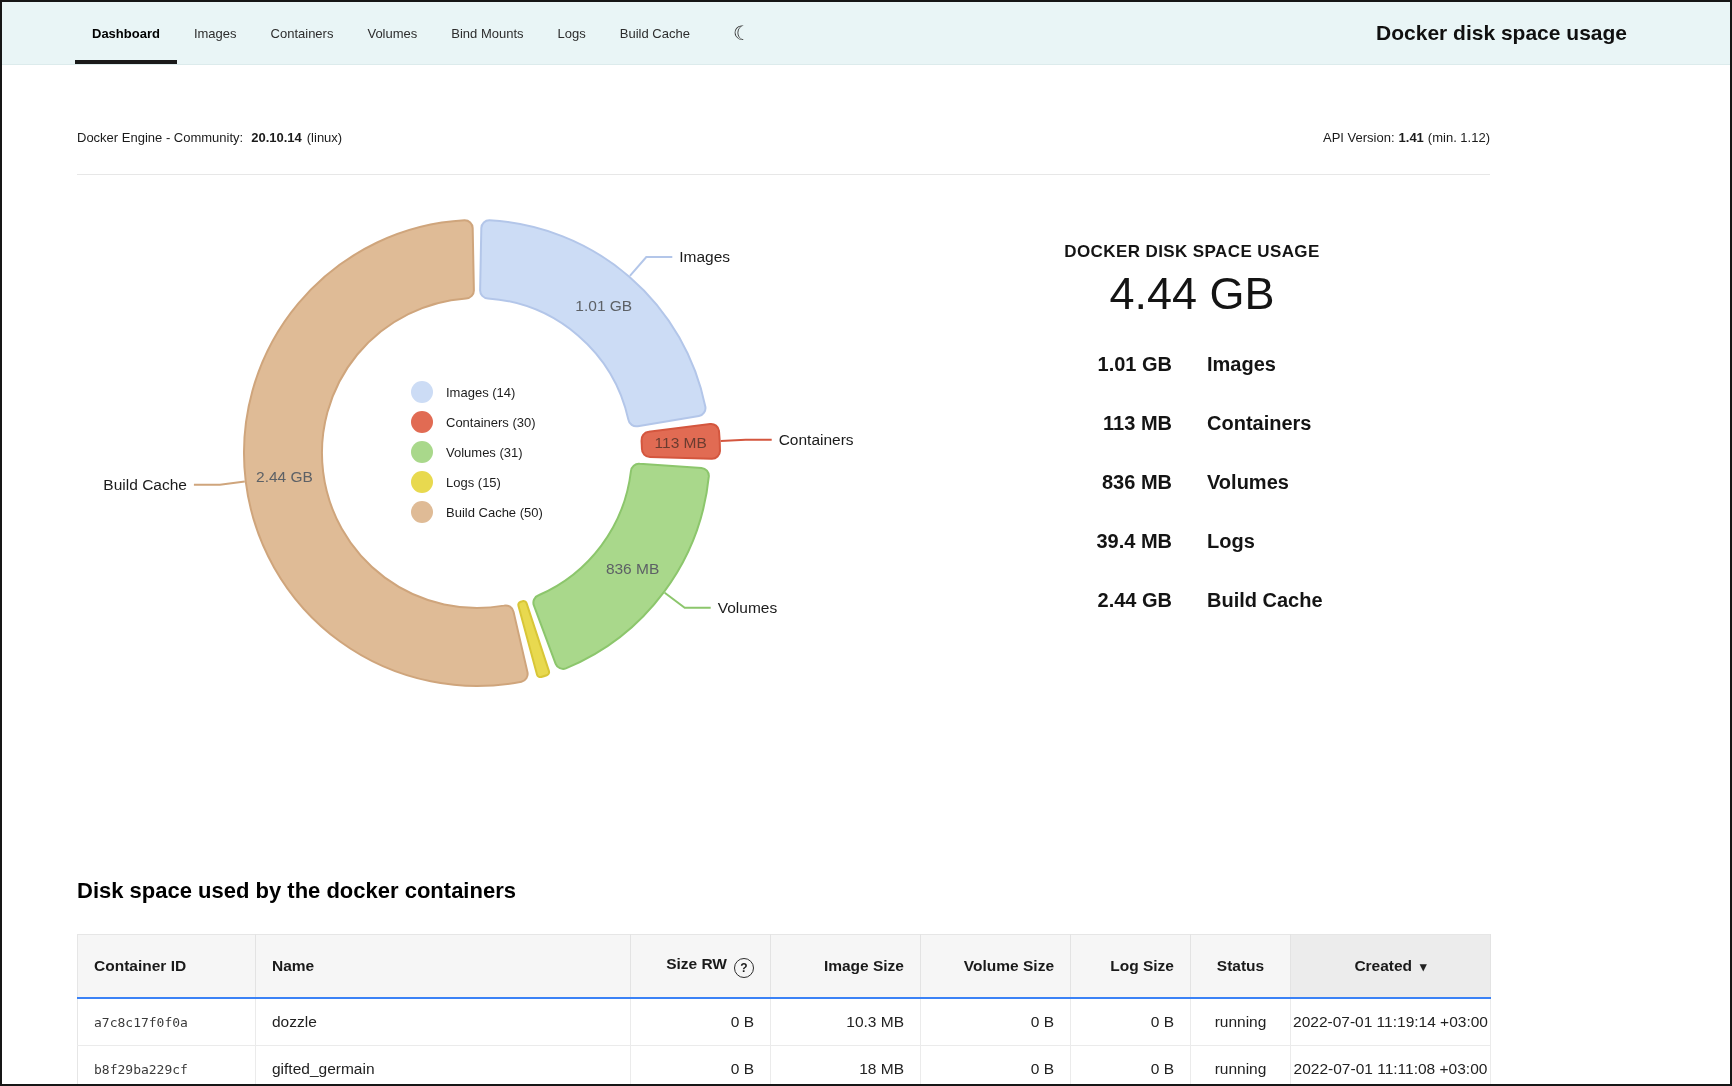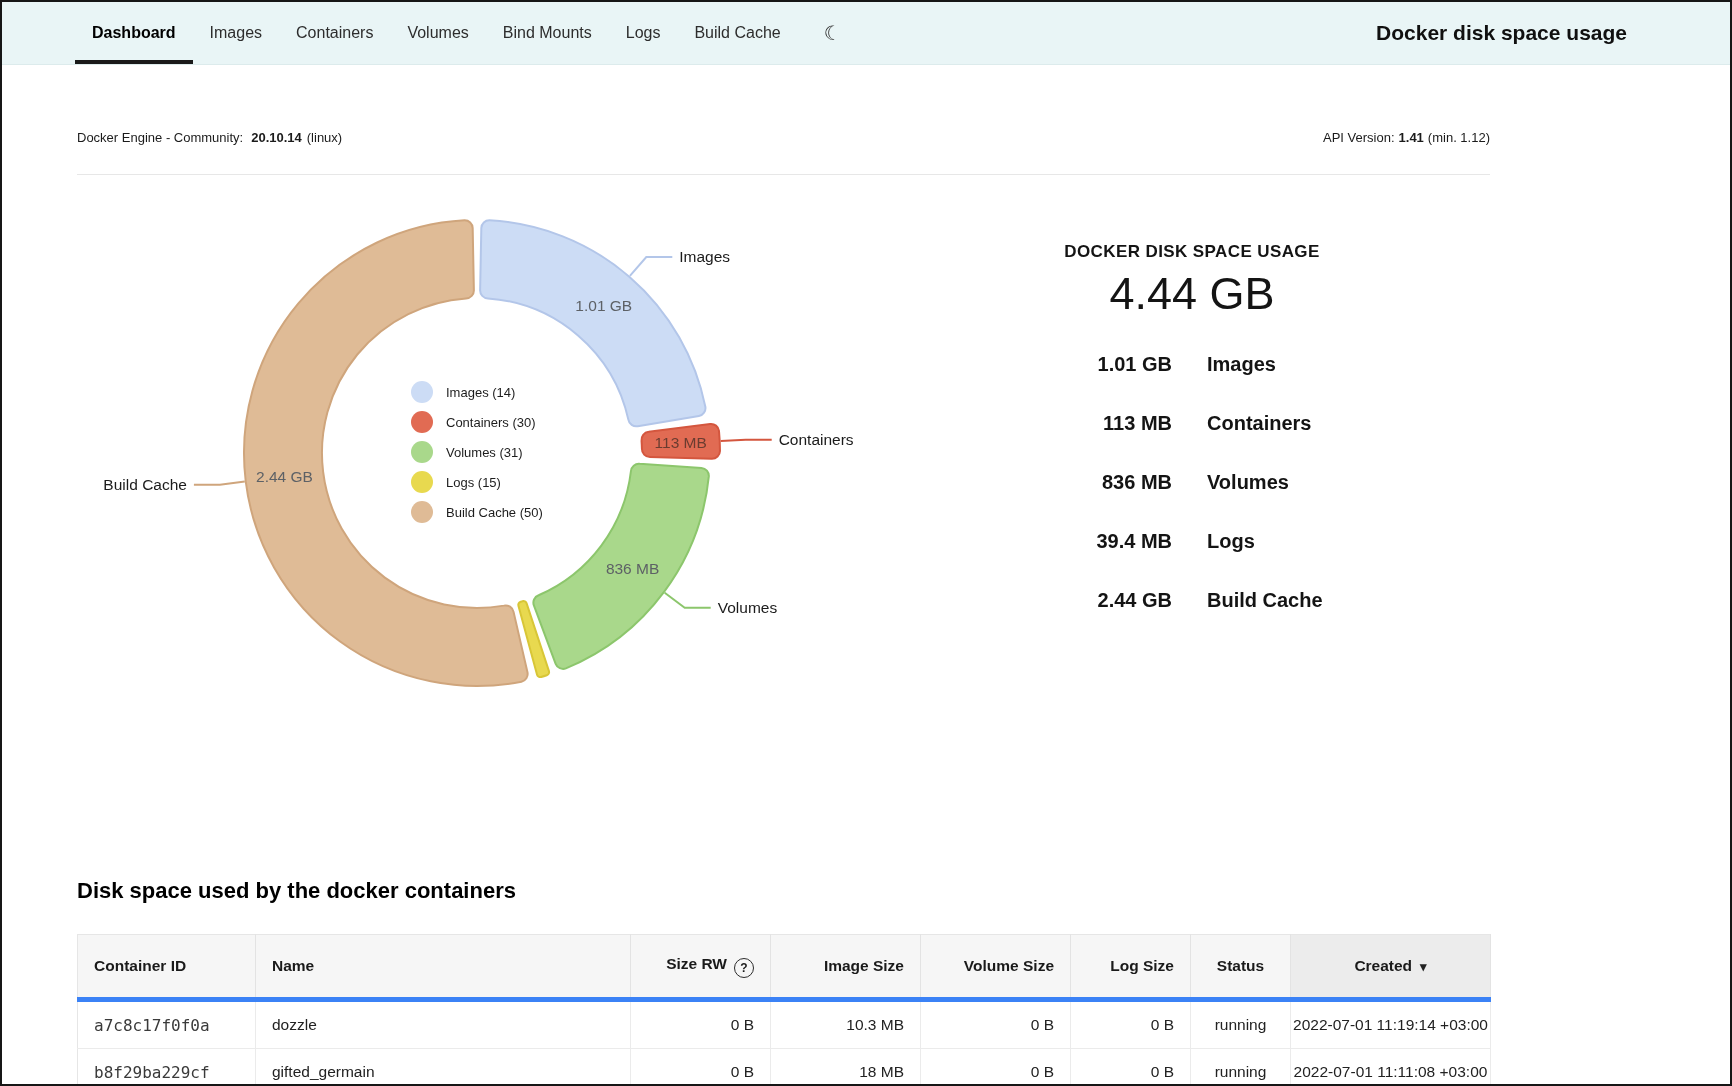--- a/index.html
+++ b/index.html
@@ -3,21 +3,21 @@
 <meta charset="utf-8">
 <style>
   html,body{margin:0;padding:0;background:#fff;}
   #screen{position:relative;width:1732px;height:1086px;box-sizing:border-box;border:2px solid #161616;
     background:#fff;font-family:"Liberation Sans",sans-serif;overflow:hidden;}
 
   
   .header{position:absolute;top:0;left:0;right:0;height:62px;background:#e9f5f6;
     border-bottom:1px solid #dcebec;display:flex;align-items:center;}
   .nav{display:flex;align-items:stretch;height:100%;margin-left:73px;}
-  .nav-item{display:flex;align-items:center;padding:0 17px;font-size:16px;color:#2d2d2d;cursor:pointer;text-align:right;}
+  .nav-item{display:flex;align-items:center;padding:0 17px;font-size:13px;color:#2d2d2d;cursor:pointer;text-align:right;}
   .nav-item.active{font-weight:bold;color:#000;box-shadow:inset 0 -4px 0 #1a1a1a;}
   .moon{display:flex;align-items:center;margin-left:26px;font-size:20px;color:#2f2f2f;cursor:pointer;}
   .app-title{position:absolute;right:103px;top:0;height:62px;display:flex;align-items:center;
     font-size:21px;font-weight:bold;color:#101010;}
 
   
   .engine-row{position:absolute;top:128px;left:75px;width:1413px;display:flex;
     justify-content:space-between;font-size:13px;color:#1b1b1b;}
   .bold{font-weight:bold;}
   .engine-row .vspace{margin:0 5px 0 8px;}
@@ -38,27 +38,27 @@
   .summary-rows{margin-top:28px;}
   .summary-row{display:grid;grid-template-columns:150px 1fr;column-gap:35px;line-height:33px;
     margin-bottom:26px;font-size:20px;font-weight:bold;text-align:left;}
   .summary-value{text-align:right;}
 
   
   .table-heading{position:absolute;left:75px;top:876px;font-size:22px;font-weight:bold;color:#000000;}
   .containers-table{position:absolute;left:75px;top:932px;width:1413px;border-collapse:collapse;
     table-layout:fixed;font-size:15.5px;color:#222;border:1px solid #e6e6e6;}
   .containers-table th{height:60px;background:#f6f6f6;font-weight:bold;color:#1a1a1a;
-    border-right:1px solid #e3e3e3;border-bottom:5px solid #3b82f6;}
+    border-right:1px solid #e3e3e3;border-bottom:2px solid #3b82f6;}
   .containers-table th.created-col{background:#ececec;}
   .containers-table td{height:44px;border-right:1px solid #ebebeb;border-bottom:1px solid #ebebeb;}
   .al{text-align:left;padding-left:16px;}
   .ar{text-align:right;padding-right:16px;}
   .ac{text-align:center;}
-  .mono{font-family:"DejaVu Sans Mono",monospace;font-size:16px;color:#3a3a3a;}
+  .mono{font-family:"DejaVu Sans Mono",monospace;font-size:13px;color:#3a3a3a;}
   .help-icon{display:inline-block;width:18px;height:18px;border:1.6px solid #2b2b2b;border-radius:50%;
     font-size:12px;line-height:18px;text-align:center;font-weight:bold;margin-left:7px;
     vertical-align:-3px;cursor:pointer;}
   .caret{margin-left:8px;font-size:13px;color:#222;}
 </style>
 </head>
 <body>
 
 <div id="screen">
 

